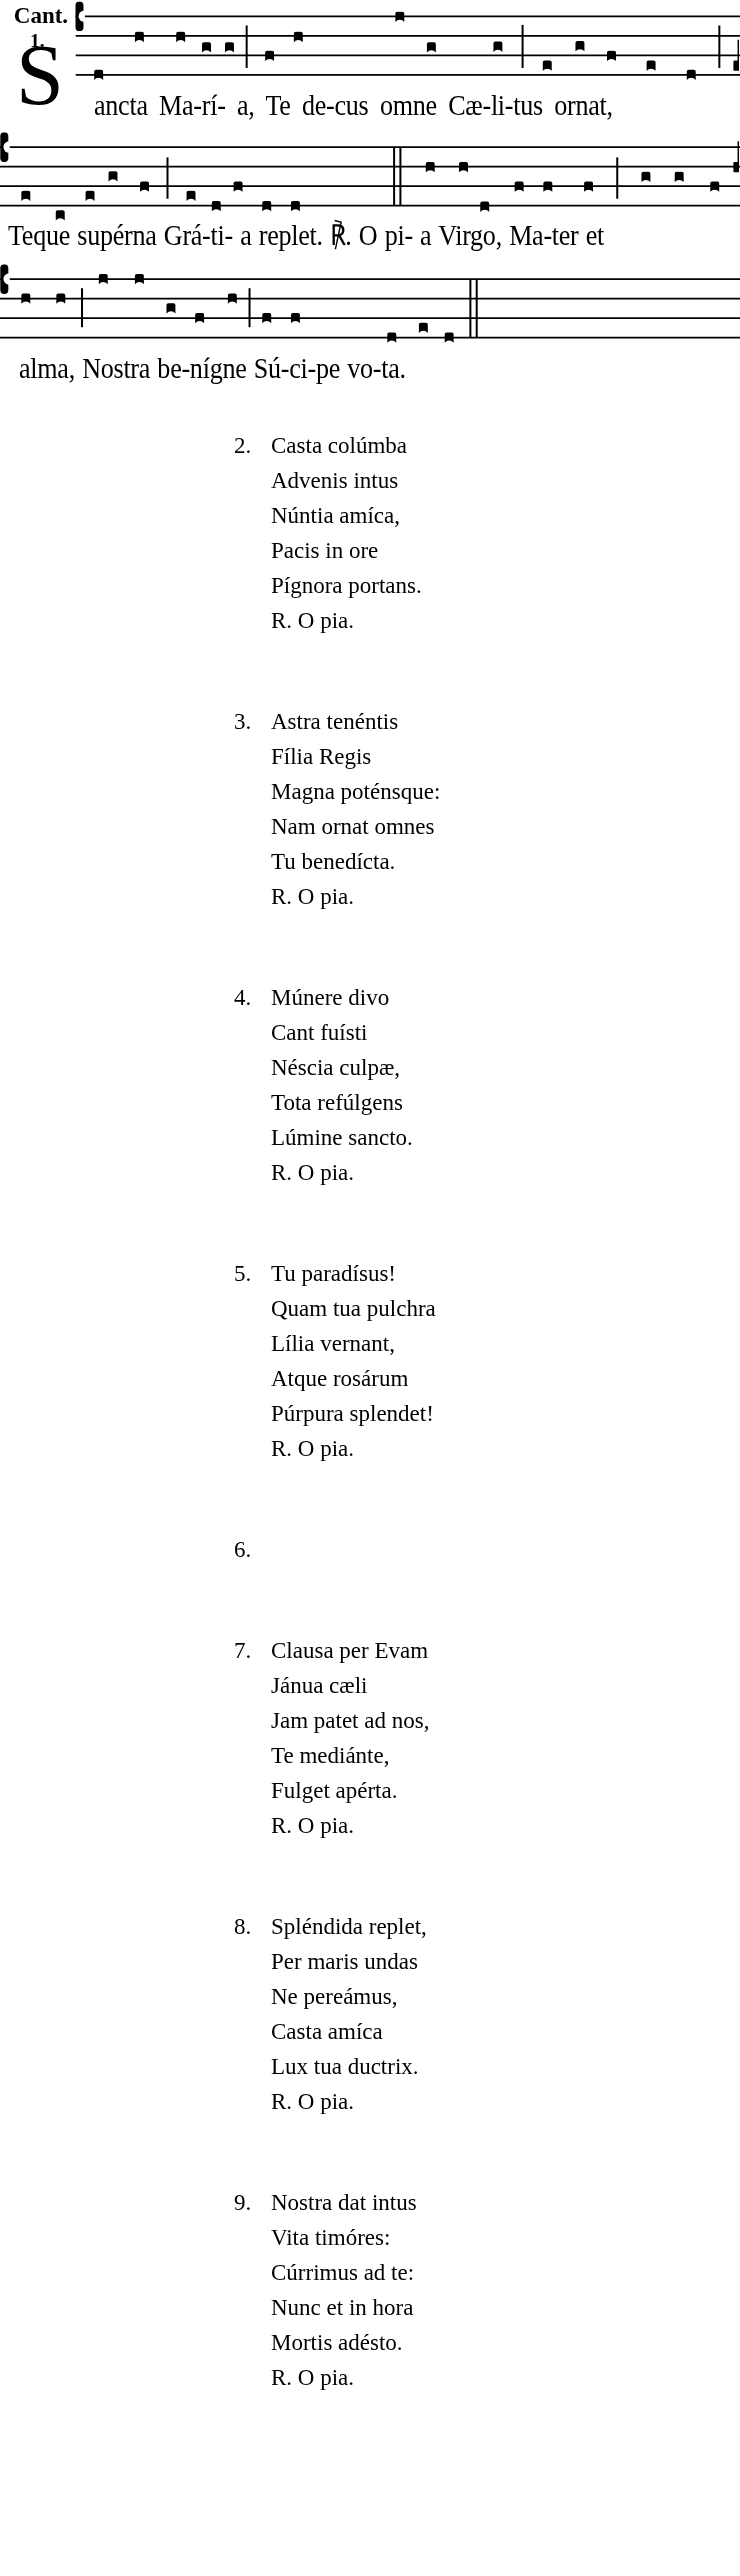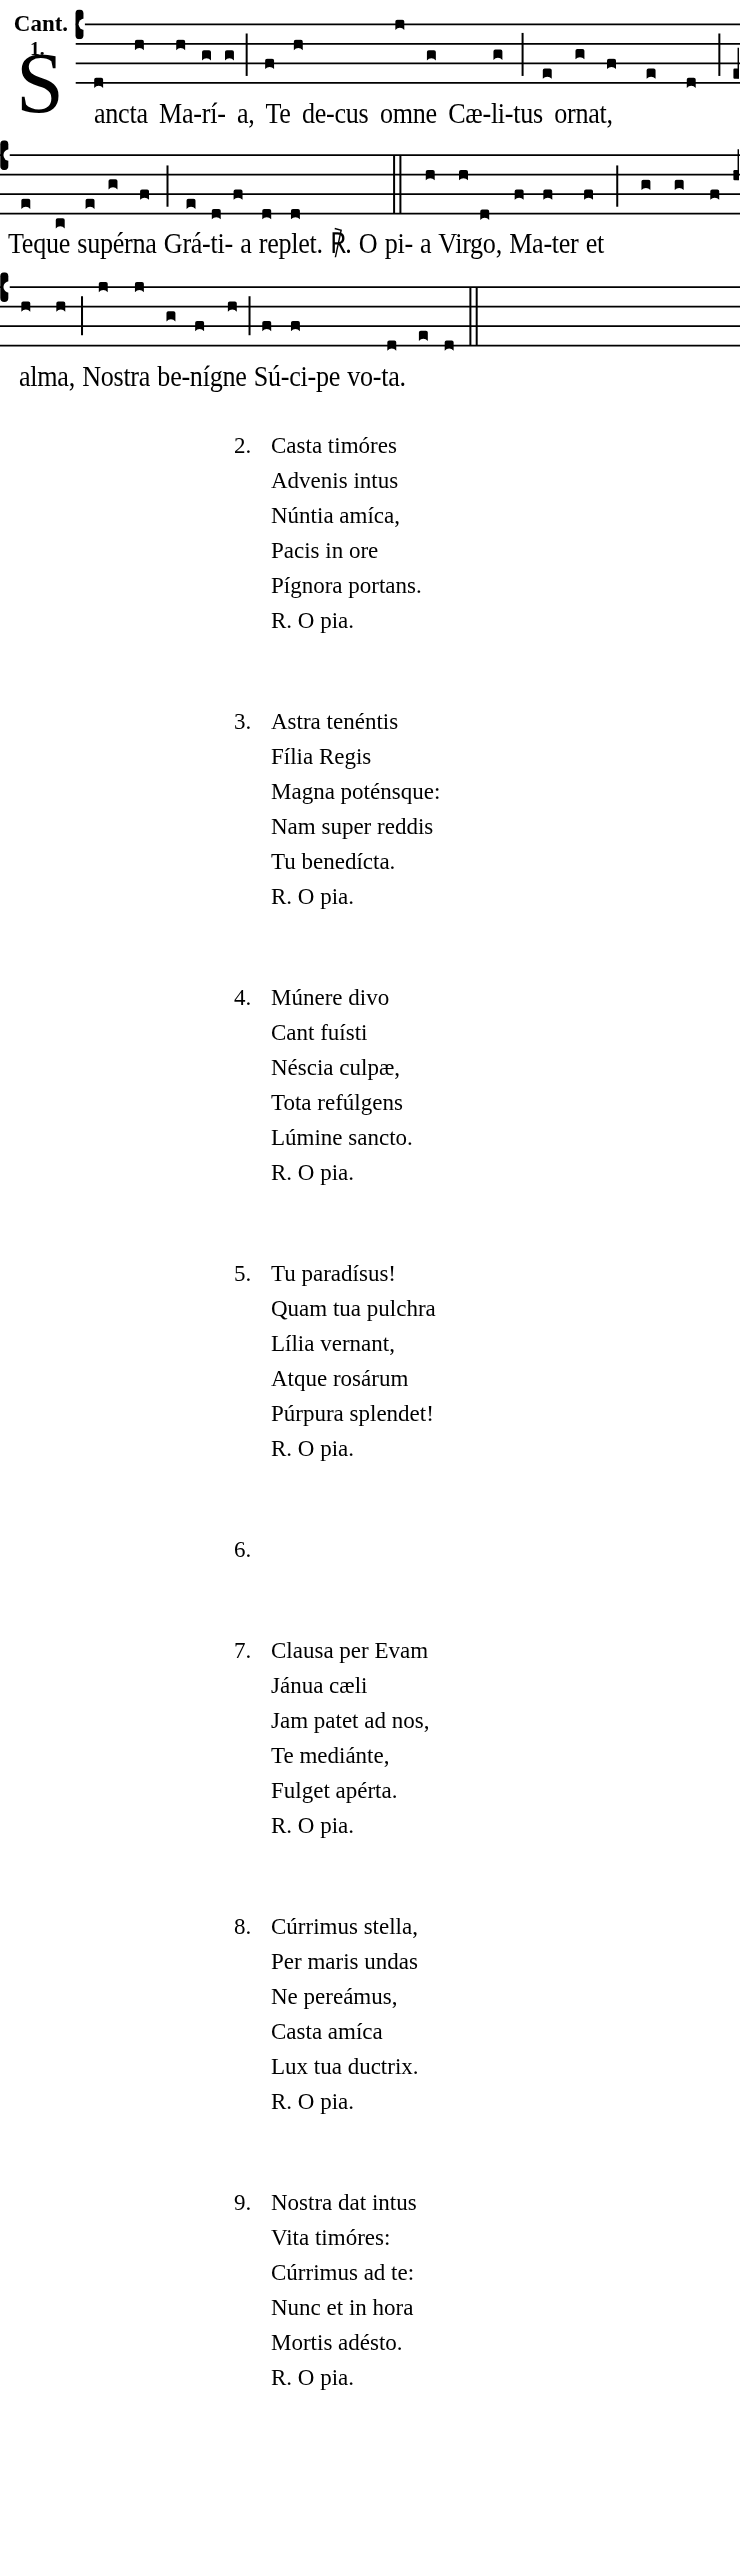--- a/index.html
+++ b/index.html
@@ -4,21 +4,21 @@
 <style>
   html,body{margin:0;padding:0;}
   body{
     width:740px;height:2576px;
     background:#ffffff;color:#000;
     font-family:"Liberation Serif","DejaVu Serif",serif;
   }
   .page{position:relative;width:740px;height:2576px;overflow:hidden;background:#ffffff;}
 
   
-  .music{position:relative;width:740px;height:425px;margin-top:8px;}
+  .music{position:relative;width:740px;height:425px;}
   #music-svg{position:absolute;left:0;top:0;}
   .cant-label{position:absolute;left:13.8px;top:3.4px;font-weight:700;font-size:23px;line-height:1.1;}
   .cant-number{position:absolute;left:30px;top:30px;font-weight:700;font-size:19.5px;line-height:1.1;}
   .dropcap{position:absolute;left:16px;top:32px;font-size:86px;line-height:86px;}
   .lyric{
     position:absolute;font-size:29px;line-height:30px;white-space:nowrap;
     letter-spacing:-0.3px;transform:scaleX(0.9);transform-origin:0 0;
   }
   .lyric-1{left:94px;top:90px;word-spacing:5.7px;}
   .lyric-2{left:8px;top:220px;word-spacing:1.1px;}
@@ -131,36 +131,36 @@
 
     <div class="lyric lyric-1">ancta Ma-rí- a, Te de-cus omne Cæ-li-tus ornat,</div>
     <div class="lyric lyric-2">Teque supérna Grá-ti- a replet. ℟. O pi- a Virgo, Ma-ter et</div>
     <div class="lyric lyric-3">alma, Nostra be-nígne  Sú-ci-pe vo-ta.</div>
   </div>
 
   <div class="verses" id="verses">
   <div class="verse">
     <div class="vnum">2.</div>
     <div class="vlines">
-          <div class="vline">Casta timóres</div>
+          <div class="vline">Casta colúmba</div>
           <div class="vline">Advenis intus</div>
           <div class="vline">Núntia amíca,</div>
           <div class="vline">Pacis in ore</div>
           <div class="vline">Pígnora portans.</div>
           <div class="vline">R. O pia.</div>
         </div>
   </div>
 
   <div class="verse">
     <div class="vnum">3.</div>
     <div class="vlines">
           <div class="vline">Astra tenéntis</div>
           <div class="vline">Fília Regis</div>
           <div class="vline">Magna poténsque:</div>
-          <div class="vline">Nam super reddis</div>
+          <div class="vline">Nam ornat omnes</div>
           <div class="vline">Tu benedícta.</div>
           <div class="vline">R. O pia.</div>
         </div>
   </div>
 
   <div class="verse">
     <div class="vnum">4.</div>
     <div class="vlines">
           <div class="vline">Múnere divo</div>
           <div class="vline">Cant fuísti</div>
@@ -195,21 +195,21 @@
           <div class="vline">Jam patet ad nos,</div>
           <div class="vline">Te mediánte,</div>
           <div class="vline">Fulget apérta.</div>
           <div class="vline">R. O pia.</div>
         </div>
   </div>
 
   <div class="verse">
     <div class="vnum">8.</div>
     <div class="vlines">
-          <div class="vline">Cúrrimus stella,</div>
+          <div class="vline">Spléndida replet,</div>
           <div class="vline">Per maris undas</div>
           <div class="vline">Ne pereámus,</div>
           <div class="vline">Casta amíca</div>
           <div class="vline">Lux tua ductrix.</div>
           <div class="vline">R. O pia.</div>
         </div>
   </div>
 
   <div class="verse">
     <div class="vnum">9.</div>

